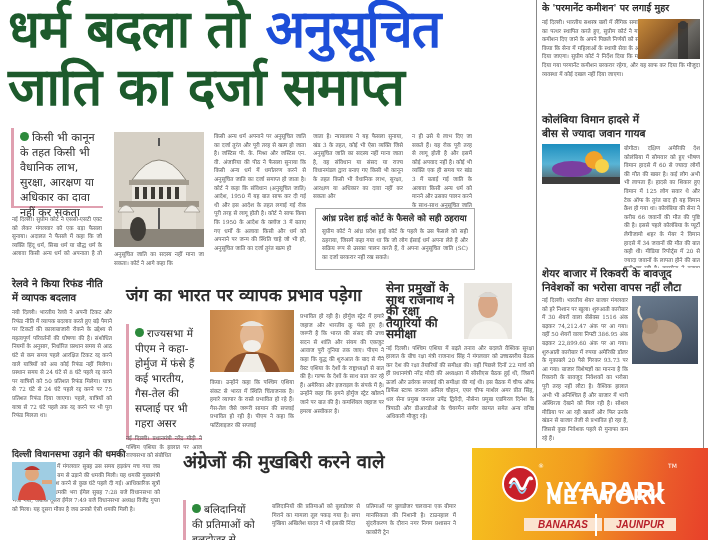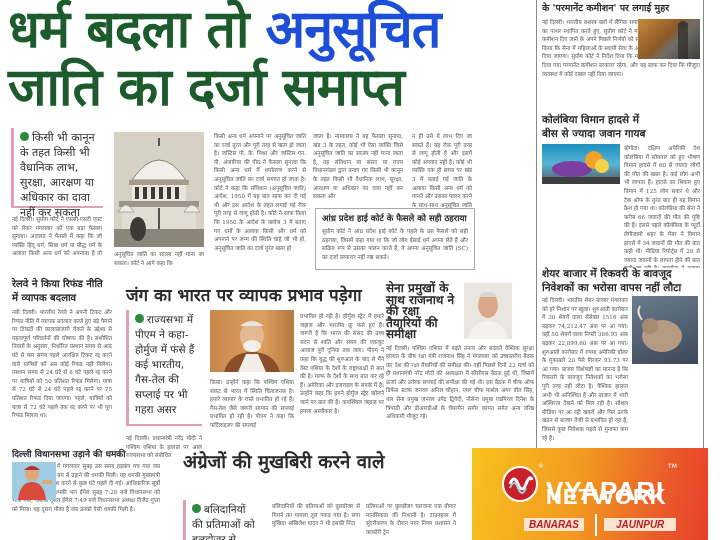--- a/index.html
+++ b/index.html
@@ -106,21 +106,21 @@
   <div class="body-text" style="position:absolute; left:0; top:30px; width:86px; height:150px;">नई दिल्ली। भारतीय शेयर बाजार मंगलवार को हरे निशान पर खुला। शुरुआती कारोबार में 30 शेयरों वाला सेंसेक्स 1516 अंक बढ़कर 74,212.47 अंक पर आ गया। वहीं 50 शेयरों वाला निफ्टी 386.95 अंक बढ़कर 22,899.60 अंक पर आ गया। शुरुआती कारोबार में रुपया अमेरिकी डॉलर के मुकाबले 20 पैसे गिरकर 93.73 पर आ गया। बाजार विशेषज्ञों का मानना है कि रिकवरी के बावजूद निवेशकों का भरोसा पूरी तरह नहीं लौटा है। वैश्विक हालात अभी भी अनिश्चित हैं और बाजार में भारी अस्थिरता देखने को मिल रही है। सोशल मीडिया पर आ रही खबरों और फिर उनके खंडन से बाजार तेजी से प्रभावित हो रहा है, जिससे कुछ निवेशक पहले से मुनाफा कम रहे हैं।</div>
 </div>
 
 <div class="abs" style="left:12px; top:277px; width:100px;">
   <div class="hl" style="font-size:10px; line-height:14px;">रेलवे ने किया रिफंड नीति में व्यापक बदलाव</div>
   <div class="body-text" style="margin-top:3px; height:130px;">नयी दिल्ली। भारतीय रेलवे ने अपनी टिकट और रिफंड नीति में व्यापक बदलाव करते हुए बड़े पैमाने पर टिकटों की कालाबाजारी रोकने के उद्देश्य से महत्वपूर्ण परिवर्तनों की घोषणा की है। संशोधित नियमों के अनुसार, निर्धारित प्रस्थान समय से आठ घंटे से कम समय पहले आरक्षित टिकट रद्द करने वाले यात्रियों को अब कोई रिफंड नहीं मिलेगा। प्रस्थान समय से 24 घंटे से 8 घंटे पहले रद्द करने पर यात्रियों को 50 प्रतिशत रिफंड मिलेगा। यात्रा से 72 घंटे से 24 घंटे पहले रद्द करने पर 75 प्रतिशत रिफंड दिया जाएगा। पहले, यात्रियों को यात्रा से 72 घंटे पहले तक रद्द करने पर भी पूरा रिफंड मिलता था।</div>
 </div>
 
 <div class="abs hl" style="left:126px; top:284px; width:320px; font-size:17px; line-height:22px; white-space:nowrap;">जंग का भारत पर व्यापक प्रभाव पड़ेगा</div>
 
-<div class="abs pull" style="left:126px; top:310px; width:76px; height:116px; font-size:10.5px; line-height:15px; padding:2px 4px 16px 6px;">
+<div class="abs pull" style="left:126px; top:324px; width:76px; height:116px; font-size:10.5px; line-height:15px; padding:2px 4px 16px 6px;">
   <span class="dot"></span><span>राज्यसभा में पीएम ने कहा- होर्मुज में फंसे हैं कई भारतीय, गैस-तेल की सप्लाई पर भी गहरा असर</span>
 </div>
 <div class="abs body-text" style="left:126px; top:434px; width:76px; height:28px;">नई दिल्ली। प्रधानमंत्री नरेंद्र मोदी ने पश्चिम एशिया के हालात पर आज राज्यसभा को संबोधित</div>
 
 <div class="abs img" style="left:210px; top:310px; width:84px; height:62px; background:linear-gradient(90deg,#c8874a 0%,#e0a060 60%,#b47a40 100%);">
   <svg width="84" height="62">
     <ellipse cx="42" cy="26" rx="12" ry="14" fill="#e3b894"></ellipse>
     <path d="M30 16 Q42 6 54 16" fill="#e9e6e0"></path>
     <ellipse cx="42" cy="36" rx="9" ry="6" fill="#f1efea"></ellipse>
     <path d="M14 62 Q20 42 42 42 Q64 42 70 62 Z" fill="#8a4f2a"></path>
@@ -168,16 +168,16 @@
   <div style="position:absolute; left:30px; top:18px; width:36px; height:36px; border-radius:50%; background:#c8202a; border:2px solid #fff;">
     <svg width="32" height="32" viewBox="0 0 32 32">
         <path d="M6 16 Q10 6 14 16 T22 16 T28 12" stroke="#fff" stroke-width="3" fill="none"></path>
         <path d="M6 20 Q10 10 14 20 T22 20" stroke="#9ad0ee" stroke-width="2" fill="none"></path>
       </svg>
   </div>
   <span style="position:absolute; left:66px; top:14px; font-size:6px; color:#fff;">®</span>
   <div style="position:absolute; left:74px; top:16px; font-family:'Liberation Sans',sans-serif; font-weight:bold; font-size:26px; line-height:22px; color:#fff; letter-spacing:1px;margin-top:16px;">VYAPARI</div>
   <span style="position:absolute; left:196px; top:14px; font-size:6px; color:#fff;">TM</span>
   <div style="position:absolute; left:74px; top:38px; font-family:'Liberation Sans',sans-serif; font-weight:bold; font-size:22px; line-height:22px; color:#fff; letter-spacing:1px;">NETWORK</div>
-  <div style="position:absolute; left:52px; top:70px; padding:1px 5px; background:#fbe4cf; color:#b8202a; font-family:'Liberation Sans',sans-serif; font-weight:bold; font-style:italic; font-size:10px;">BANARAS</div>
+  <div style="position:absolute; left:52px; top:70px; padding:1px 14px; background:#fbe4cf; color:#b8202a; font-family:'Liberation Sans',sans-serif; font-weight:bold; font-style:italic; font-size:10px;">BANARAS</div>
   <div style="position:absolute; left:123px; top:66px; width:2px; height:22px; background:#fff;"></div>
   <div style="position:absolute; left:132px; top:70px; padding:1px 12px; background:#fbe4cf; color:#b8202a; font-family:'Liberation Sans',sans-serif; font-weight:bold; font-style:italic; font-size:10px;">JAUNPUR</div>
 </div>
 
 </body></html>

